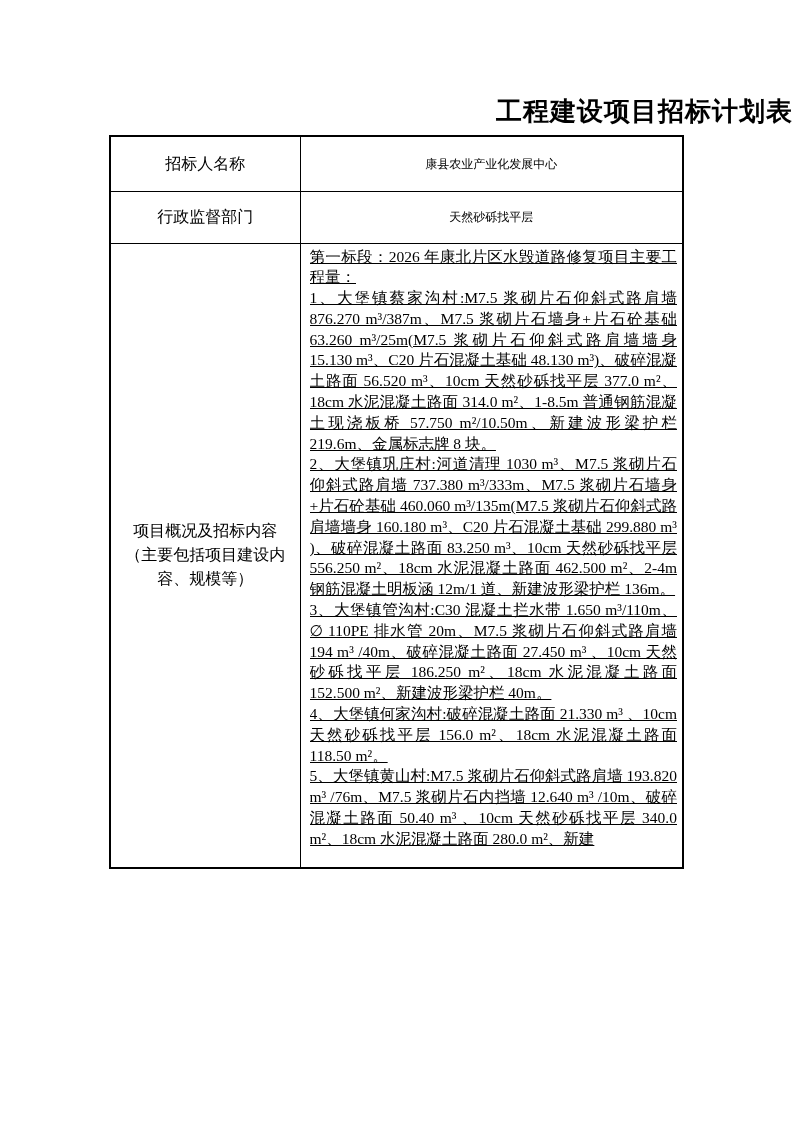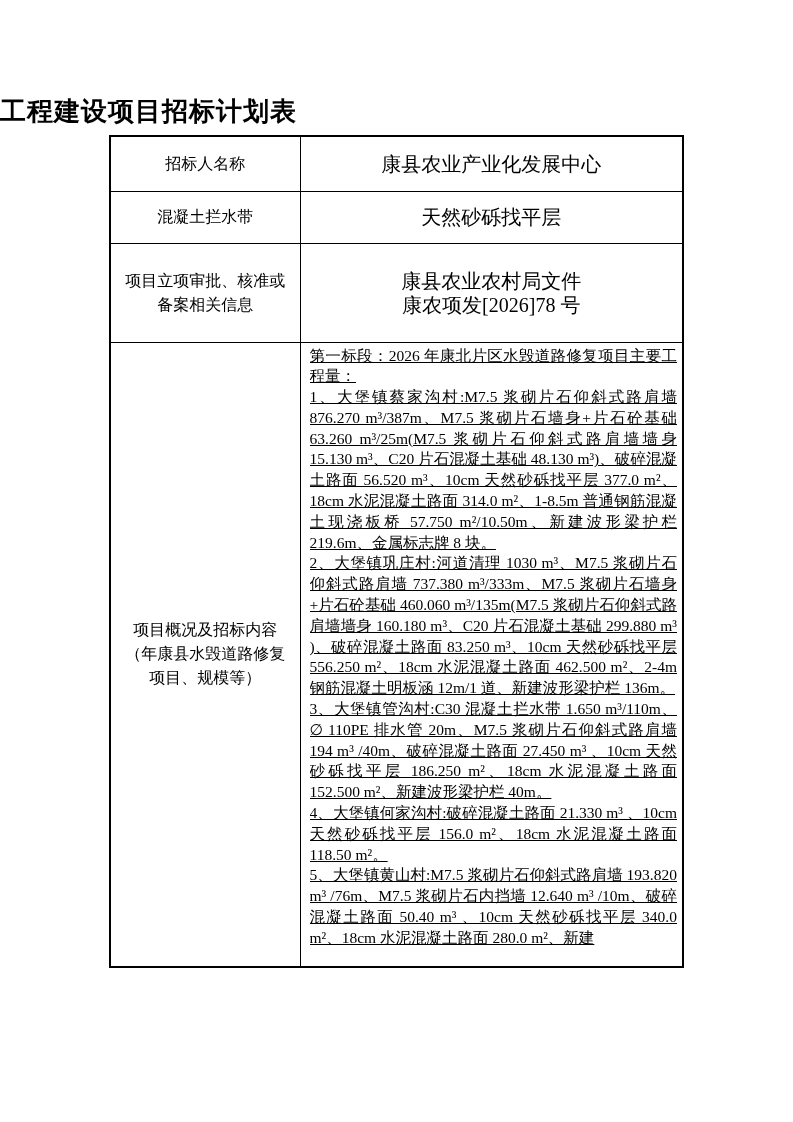--- a/index.html
+++ b/index.html
@@ -9,21 +9,21 @@
     height: 1122px;
     background: #ffffff;
     color: #000000;
     font-family: "Liberation Serif", "DejaVu Serif", serif;
     overflow: hidden;
     box-sizing: border-box;
     padding-top: 95px;
   }
   .doc-title {
     margin: 0;
-    text-align: left;
+    text-align: right;
     font-family: "Liberation Sans", "DejaVu Sans", sans-serif;
     font-weight: bold;
     font-size: 26px;
     line-height: 32px;
     letter-spacing: 1px;
   }
   table.doc-table {
     border-collapse: collapse;
     table-layout: fixed;
     width: 573px;
@@ -39,21 +39,21 @@
   td.label-cell {
     text-align: center;
     vertical-align: middle;
     font-size: 16px;
     line-height: 24px;
     padding: 2px 8px;
   }
   td.value-center {
     text-align: center;
     vertical-align: middle;
-    font-size: 20px;
+    font-size: 12px;
     line-height: 24px;
     padding: 2px 8px;
   }
   td.value-content {
     vertical-align: top;
     padding: 3px 5px 0 9px;
     text-decoration: underline;
   }
   .content-clip {
     height: 619px;
@@ -83,34 +83,27 @@
     </colgroup>
 
     <tbody>
         <tr class="r-small1">
       <td class="label-cell">招标人名称</td>
       <td class="value-center">康县农业产业化发展中心</td>
     </tr>
 
 
     <tr class="r-small3">
-      <td class="label-cell">混凝土拦水带</td>
+      <td class="label-cell">行政监督部门</td>
       <td class="value-center">天然砂砾找平层</td>
     </tr>
 
-    <tr class="r-mid">
-      <td class="label-cell">项目立项审批、核准或备案相关信息</td>
-      <td class="value-center">
-        <div>康县农业农村局文件</div>
-        <div>康农项发[2026]78 号</div>
-      </td>
-    </tr>
 
     <tr class="r-big">
-      <td class="label-cell">项目概况及招标内容（年康县水毁道路修复项目、规模等）</td>
+      <td class="label-cell">项目概况及招标内容（主要包括项目建设内容、规模等）</td>
       <td class="value-content">
         <div class="content-clip">
           <p>第一标段：2026 年康北片区水毁道路修复项目主要工程量：</p>
           <p>1、大堡镇蔡家沟村:M7.5 浆砌片石仰斜式路肩墙 876.270 m³/387m、M7.5 浆砌片石墙身+片石砼基础 63.260 m³/25m(M7.5 浆砌片石仰斜式路肩墙墙身 15.130 m³、C20 片石混凝土基础 48.130 m³)、破碎混凝土路面 56.520 m³、10cm 天然砂砾找平层 377.0 m²、18cm 水泥混凝土路面 314.0 m²、1-8.5m 普通钢筋混凝土现浇板桥 57.750 m²/10.50m、新建波形梁护栏 219.6m、金属标志牌 8 块。</p>
           <p>2、大堡镇巩庄村:河道清理 1030 m³、M7.5 浆砌片石仰斜式路肩墙 737.380 m³/333m、M7.5 浆砌片石墙身+片石砼基础 460.060 m³/135m(M7.5 浆砌片石仰斜式路肩墙墙身 160.180 m³、C20 片石混凝土基础 299.880 m³ )、破碎混凝土路面 83.250 m³、10cm 天然砂砾找平层 556.250 m²、18cm 水泥混凝土路面 462.500 m²、2-4m 钢筋混凝土明板涵 12m/1 道、新建波形梁护栏 136m。</p>
           <p>3、大堡镇管沟村:C30 混凝土拦水带 1.650 m³/110m、∅ 110PE 排水管 20m、M7.5 浆砌片石仰斜式路肩墙 194 m³ /40m、破碎混凝土路面 27.450 m³ 、10cm 天然砂砾找平层 186.250 m²、18cm 水泥混凝土路面 152.500 m²、新建波形梁护栏 40m。</p>
           <p>4、大堡镇何家沟村:破碎混凝土路面 21.330 m³ 、10cm 天然砂砾找平层 156.0 m²、18cm 水泥混凝土路面 118.50 m²。</p>
           <p>5、大堡镇黄山村:M7.5 浆砌片石仰斜式路肩墙 193.820 m³ /76m、M7.5 浆砌片石内挡墙 12.640 m³ /10m、破碎混凝土路面 50.40 m³ 、10cm 天然砂砾找平层 340.0 m²、18cm 水泥混凝土路面 280.0 m²、新建</p>
         </div>
       </td>

